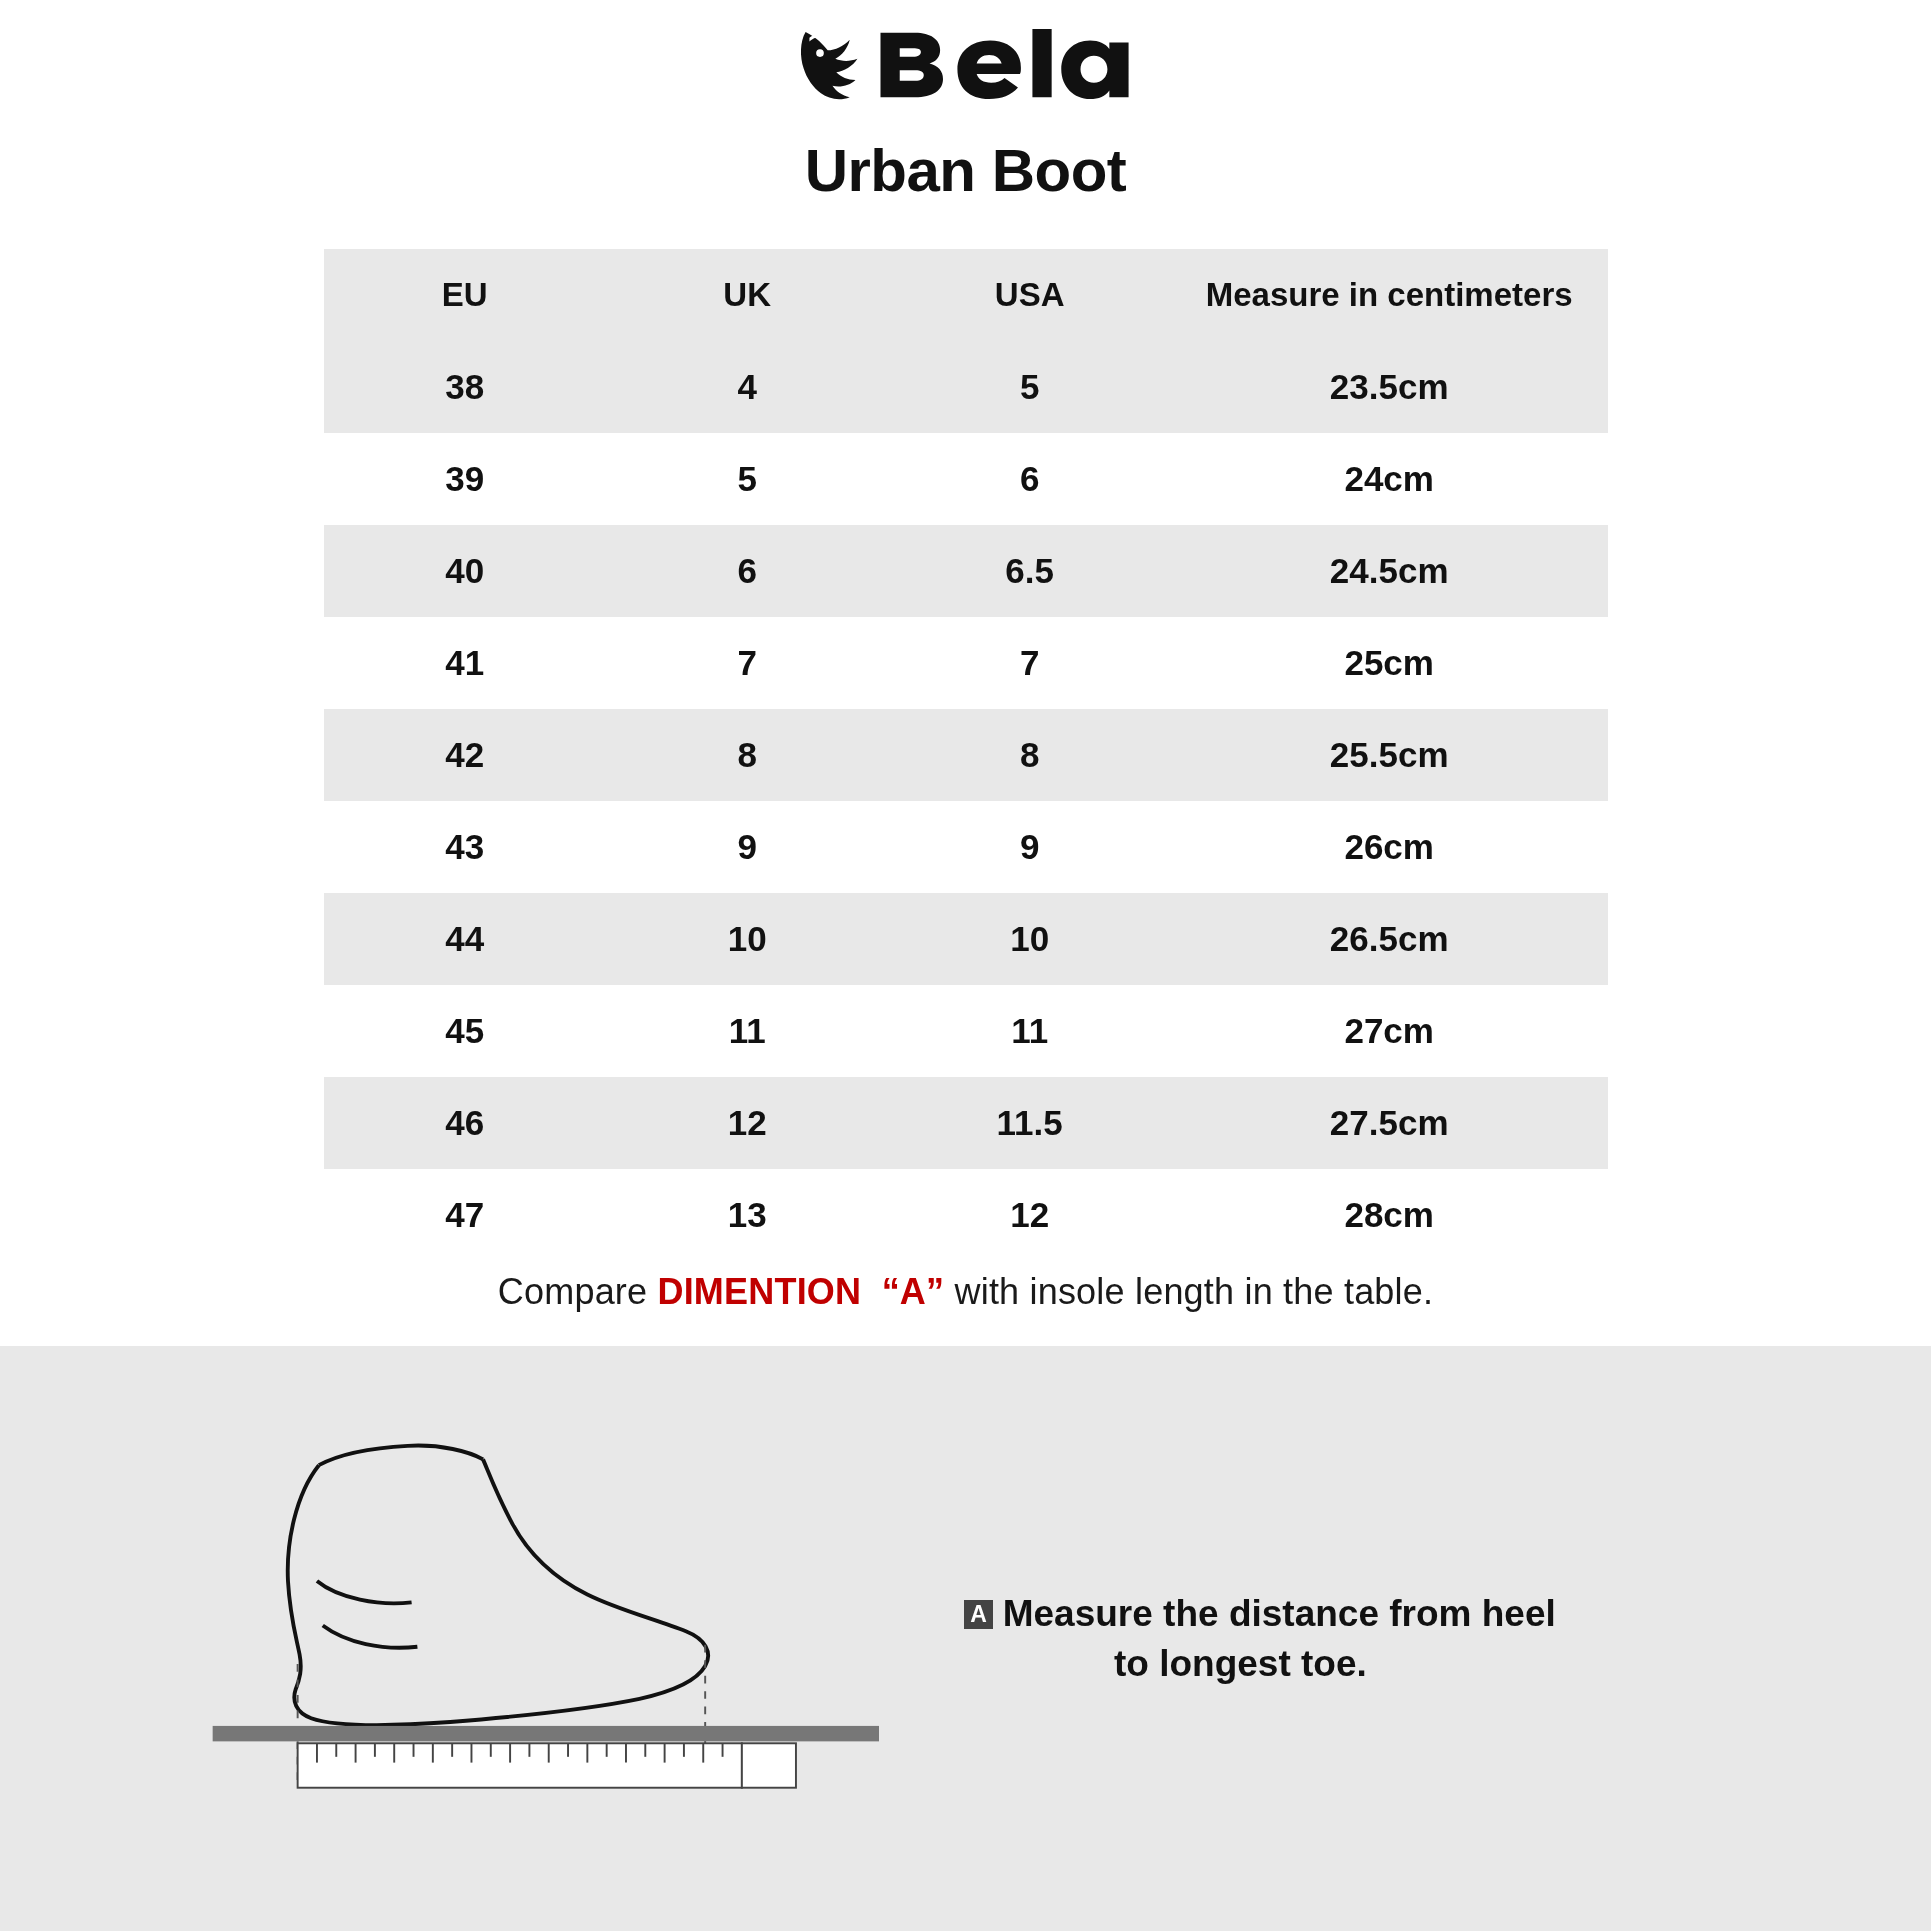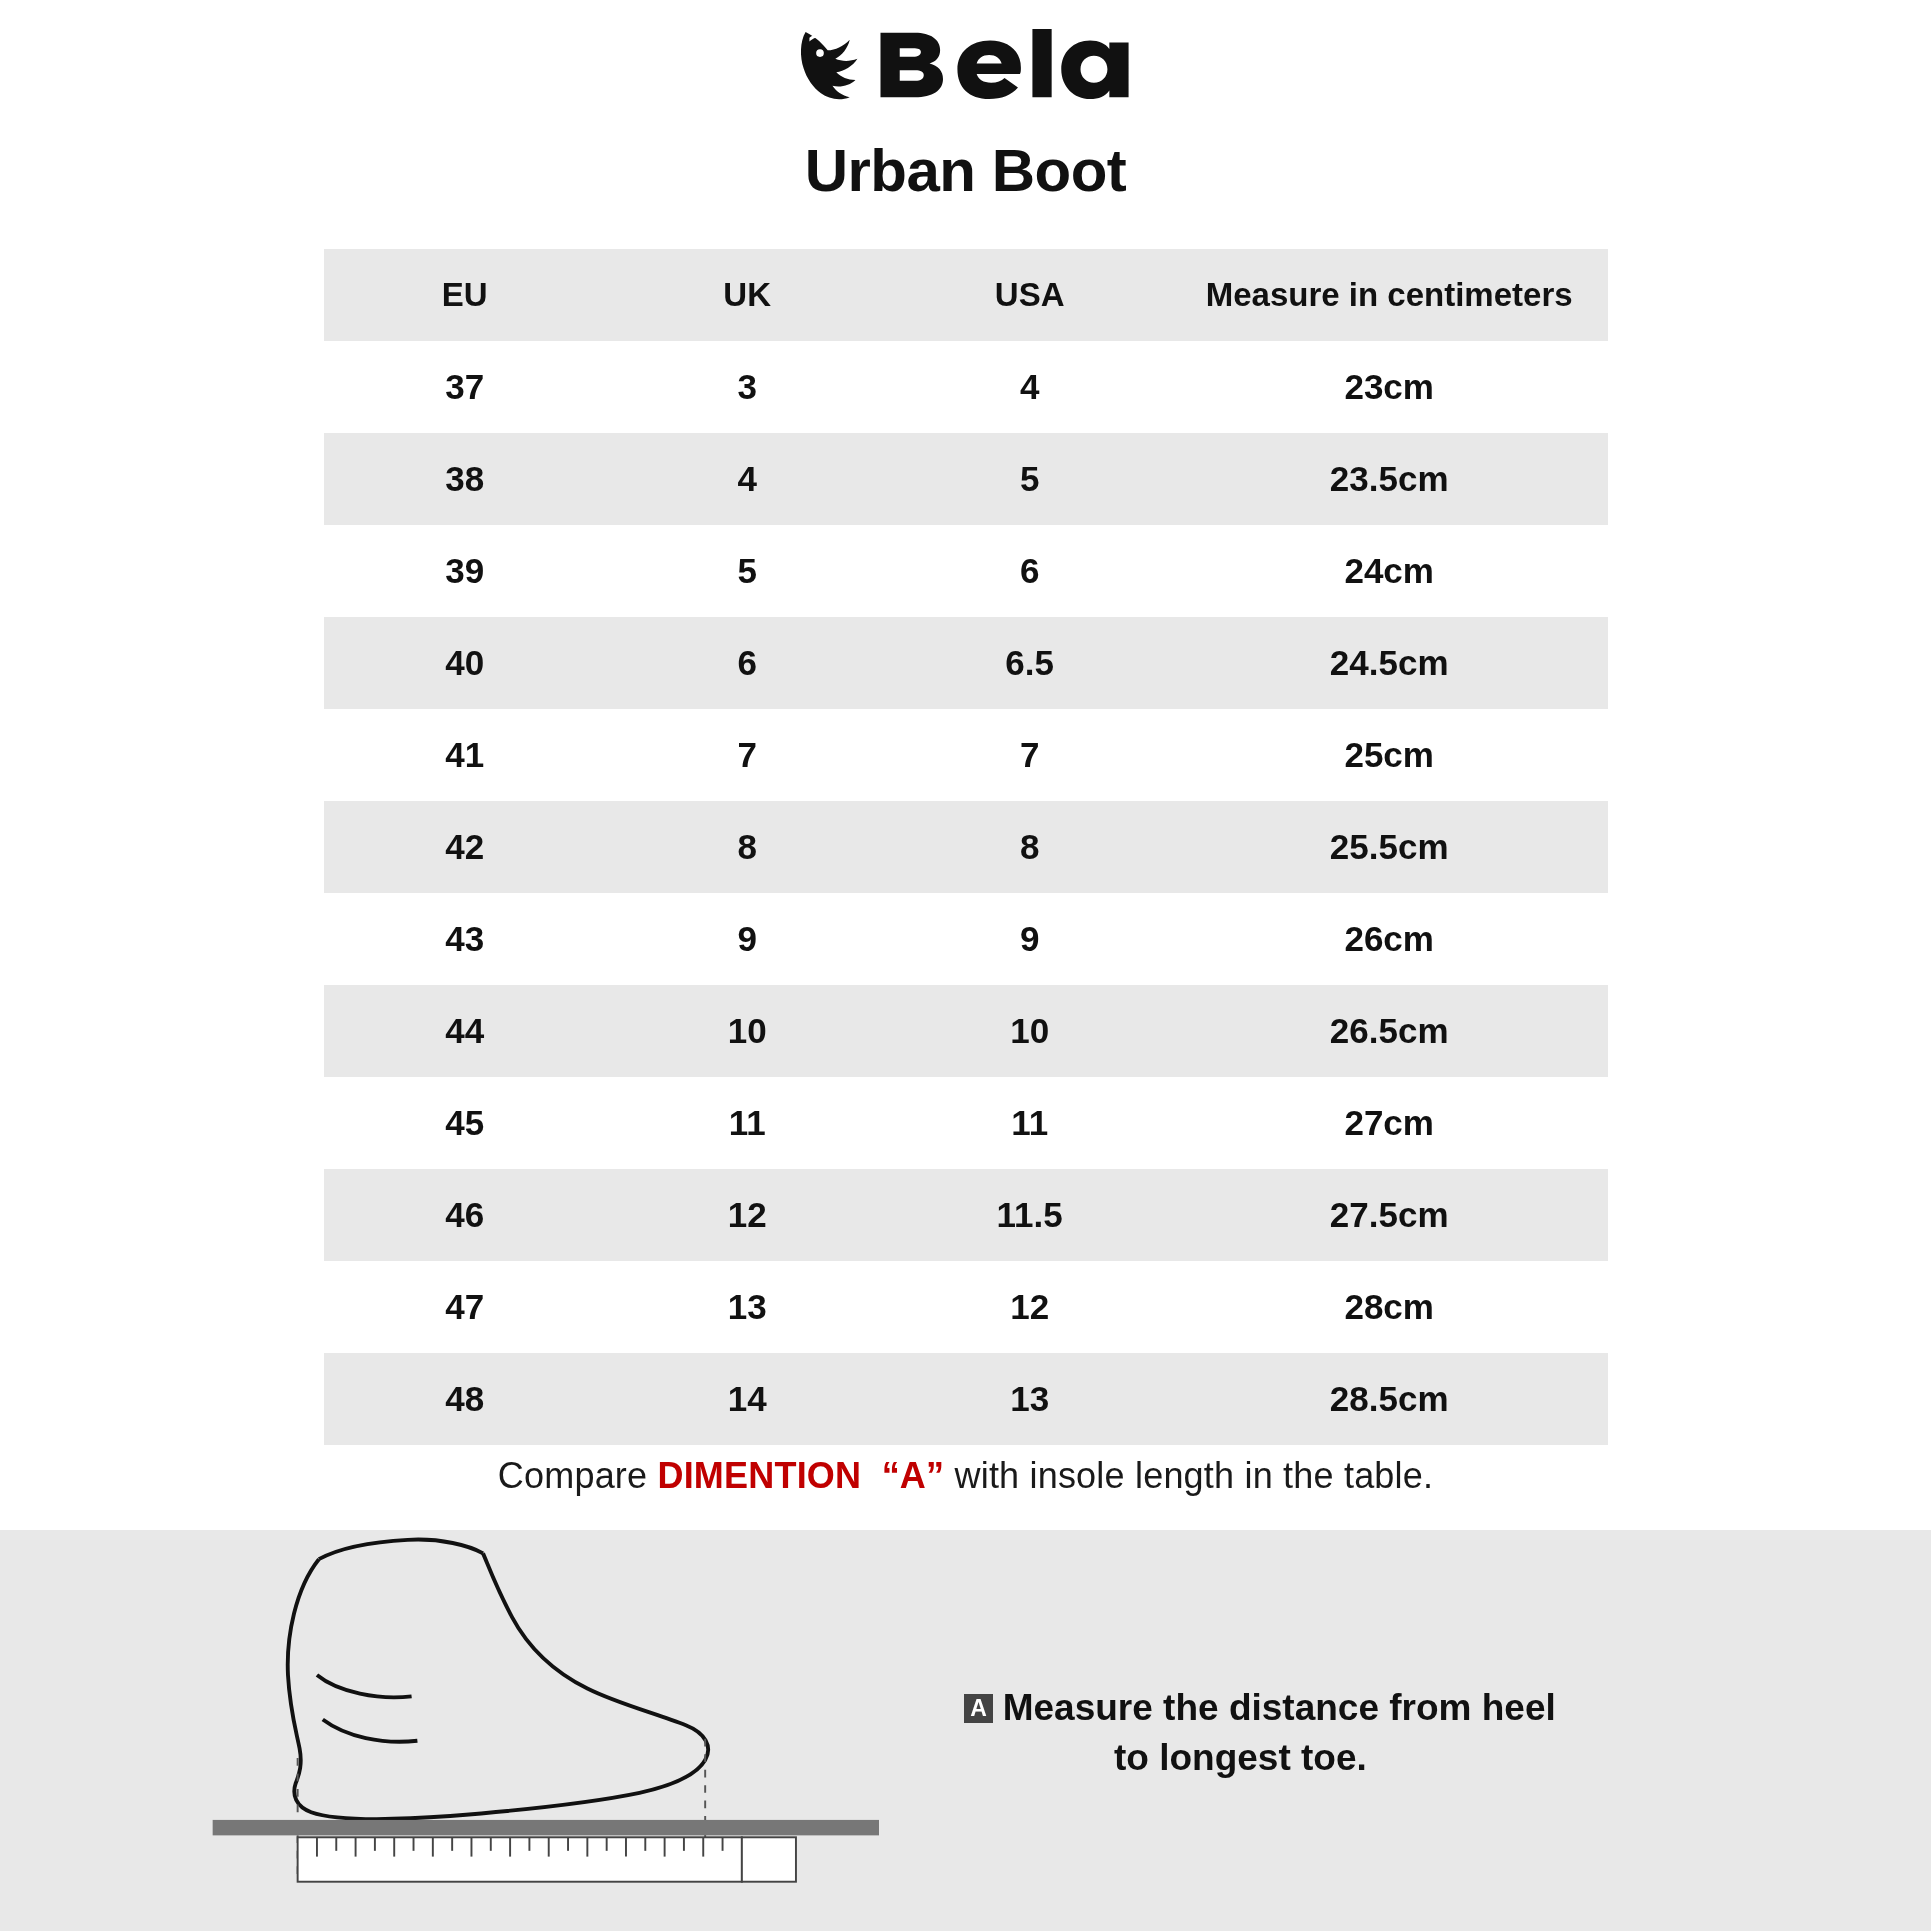--- a/index.html
+++ b/index.html
@@ -181,26 +181,20 @@
       </colgroup>
       <thead>
         <tr>
           <th>EU</th>
           <th>UK</th>
           <th>USA</th>
           <th>Measure in centimeters</th>
         </tr>
       </thead>
       <tbody>
-        <tr>
-          <td>37</td>
-          <td>3</td>
-          <td>4</td>
-          <td>23cm</td>
-        </tr>
         <tr class="alt">
           <td>38</td>
           <td>4</td>
           <td>5</td>
           <td>23.5cm</td>
         </tr>
         <tr>
           <td>39</td>
           <td>5</td>
           <td>6</td>
@@ -246,26 +240,20 @@
           <td>46</td>
           <td>12</td>
           <td>11.5</td>
           <td>27.5cm</td>
         </tr>
         <tr>
           <td>47</td>
           <td>13</td>
           <td>12</td>
           <td>28cm</td>
-        </tr>
-        <tr class="alt">
-          <td>48</td>
-          <td>14</td>
-          <td>13</td>
-          <td>28.5cm</td>
         </tr>
       </tbody>
     </table>
   </div>
 
   <div class="compare-note">
     <span>Compare </span><span class="dim">DIMENTION</span><span>&nbsp;&nbsp;</span><span class="quoted">“A”</span><span> with insole length in the table.</span>
   </div>
 
   <div class="bottom-panel">

